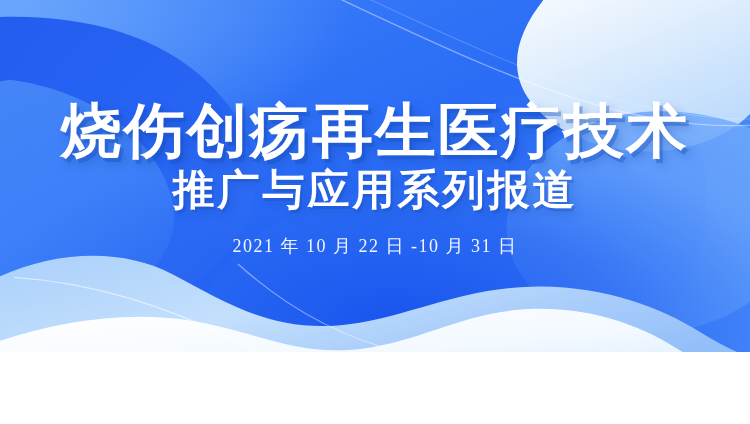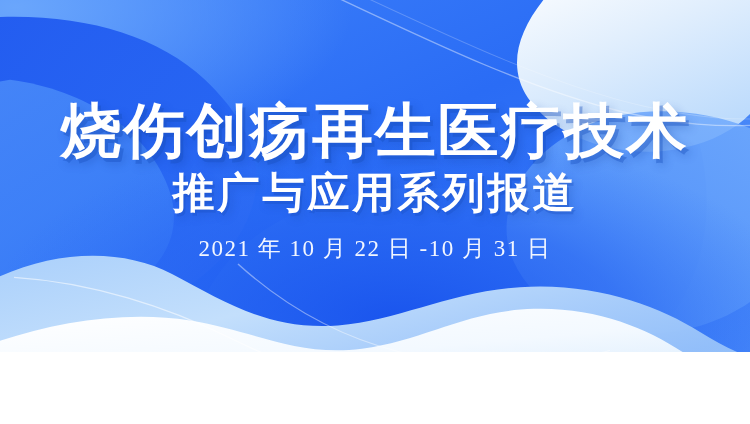--- a/index.html
+++ b/index.html
@@ -52,36 +52,36 @@
     letter-spacing: 2px;
     white-space: nowrap;
     text-shadow:
       3px 4px 0 rgba(24, 78, 190, 0.38),
       5px 6px 9px rgba(18, 60, 160, 0.30);
     transform: scaleX(1.03);
   }
 
   .title-sub {
     margin-top: 12px;
-    font-family: Liberation Serif, serif;
+    font-family: Liberation Mono, monospace;
     font-size: 42px;
     line-height: 1.0;
     font-weight: 700;
     color: #ffffff;
     letter-spacing: 3px;
     white-space: nowrap;
     text-shadow:
       2px 3px 0 rgba(24, 78, 190, 0.32),
       4px 5px 8px rgba(18, 60, 160, 0.26);
   }
 
   .title-date {
     margin-top: 23px;
     font-family: "Liberation Serif", "DejaVu Serif", serif;
-    font-size: 23px;
+    font-size: 18px;
     line-height: 1.0;
     font-weight: 400;
     color: #f2f6ff;
     letter-spacing: 1.5px;
     white-space: nowrap;
   }
 </style>
 </head>
 <body>
 

